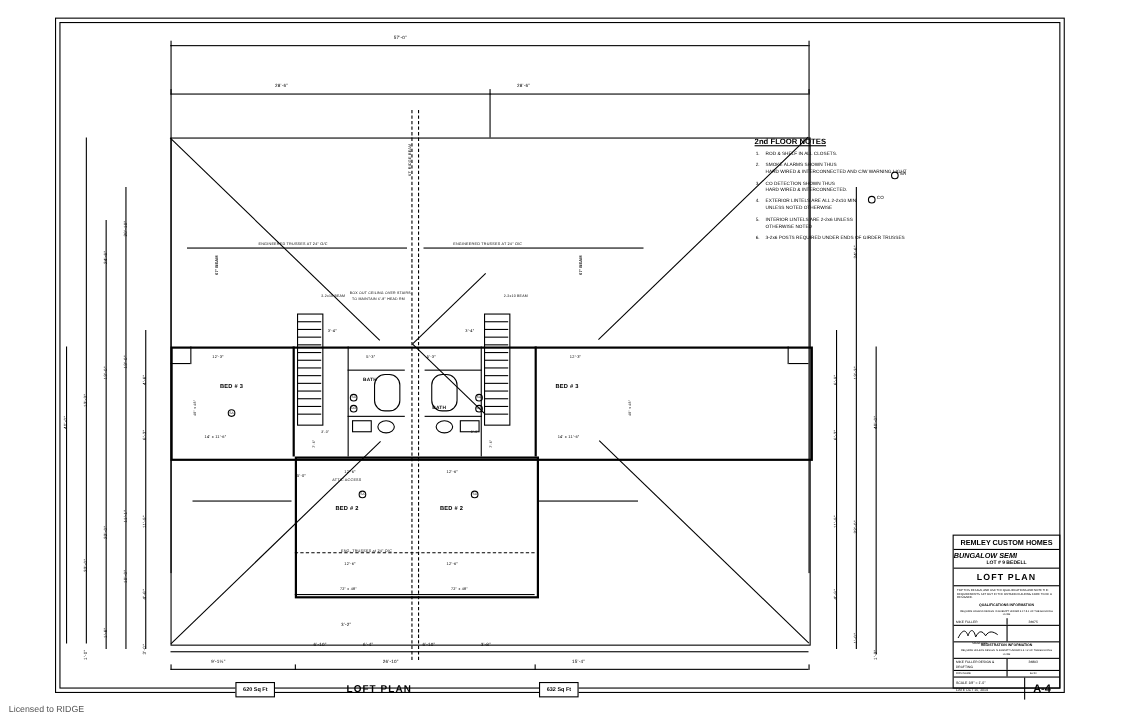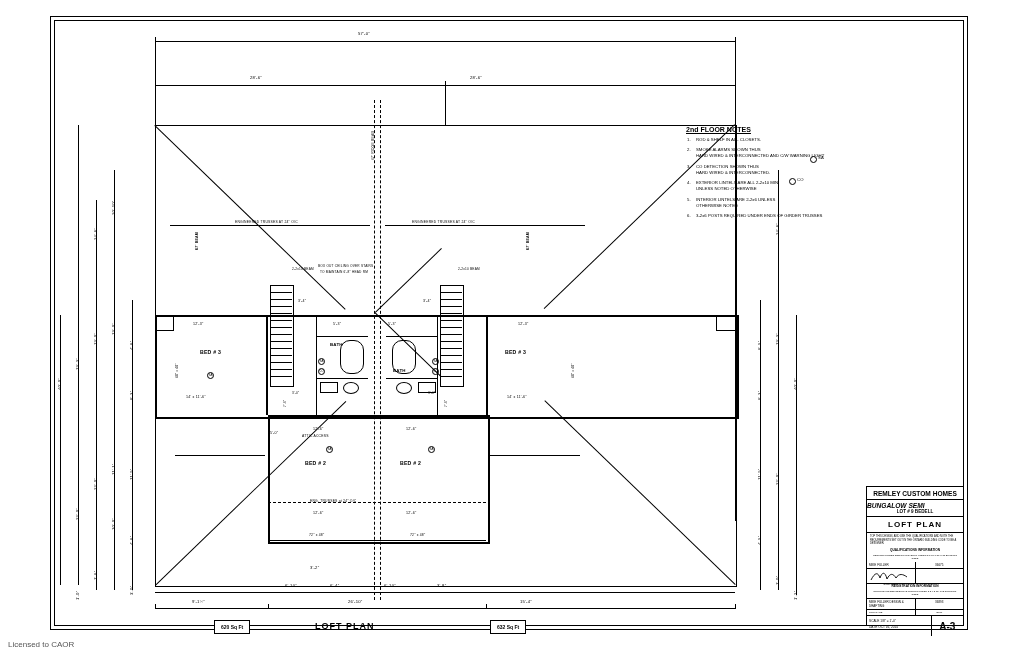--- a/index.html
+++ b/index.html
@@ -311,19 +311,19 @@
     </div>
     <div class="tb-sig">
       <div class="c" style="font-size:2.4px;">FIRM NAME</div>
       <div class="c right" style="font-size:2.4px;">BCIN</div>
     </div>
     <div class="tb-bottom">
       <div class="scale">
         <div><span>SCALE</span>&nbsp;<span>1/8" = 1'-0"</span></div>
         <div style="margin-top:2px;"><span>DATE</span>&nbsp;<span>OCT  16, 2014</span></div>
       </div>
-      <div class="num">A-3</div>
+      <div class="num">A-4</div>
     </div>
   </div>
 
-  <div class="licensed">Licensed to CAOR</div>
+  <div class="licensed">Licensed to RIDGE</div>
 
 </div>
 
 </body></html>

